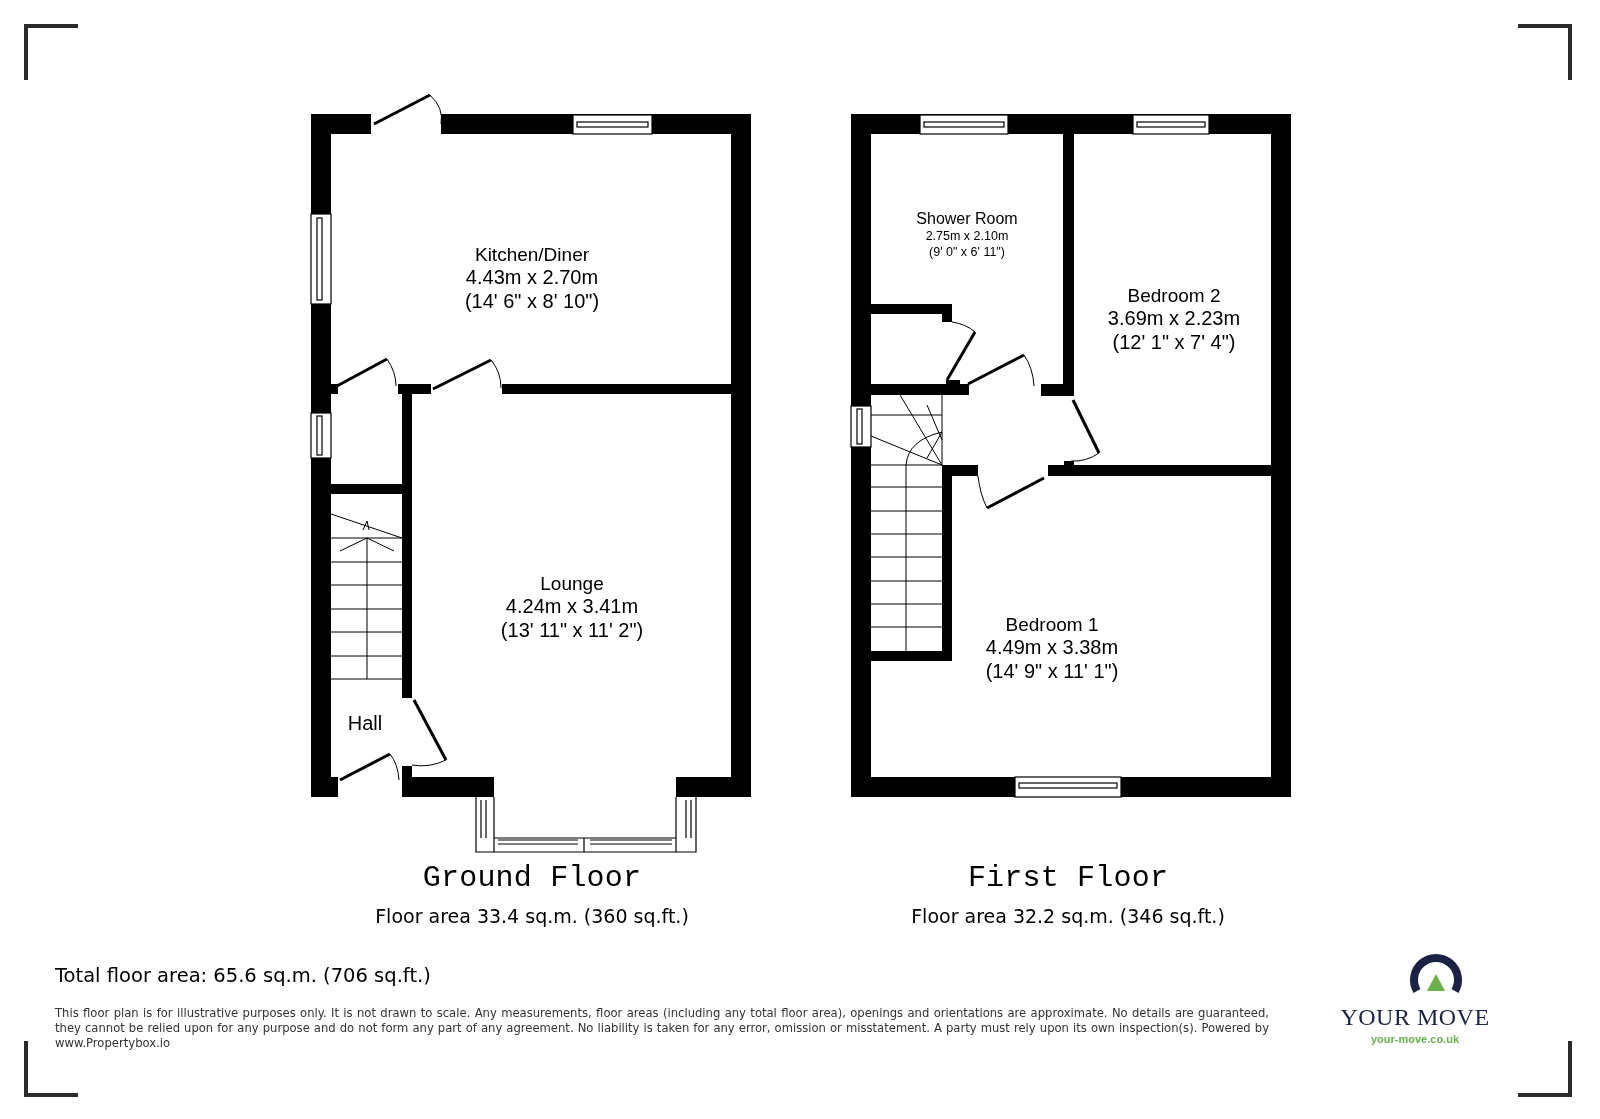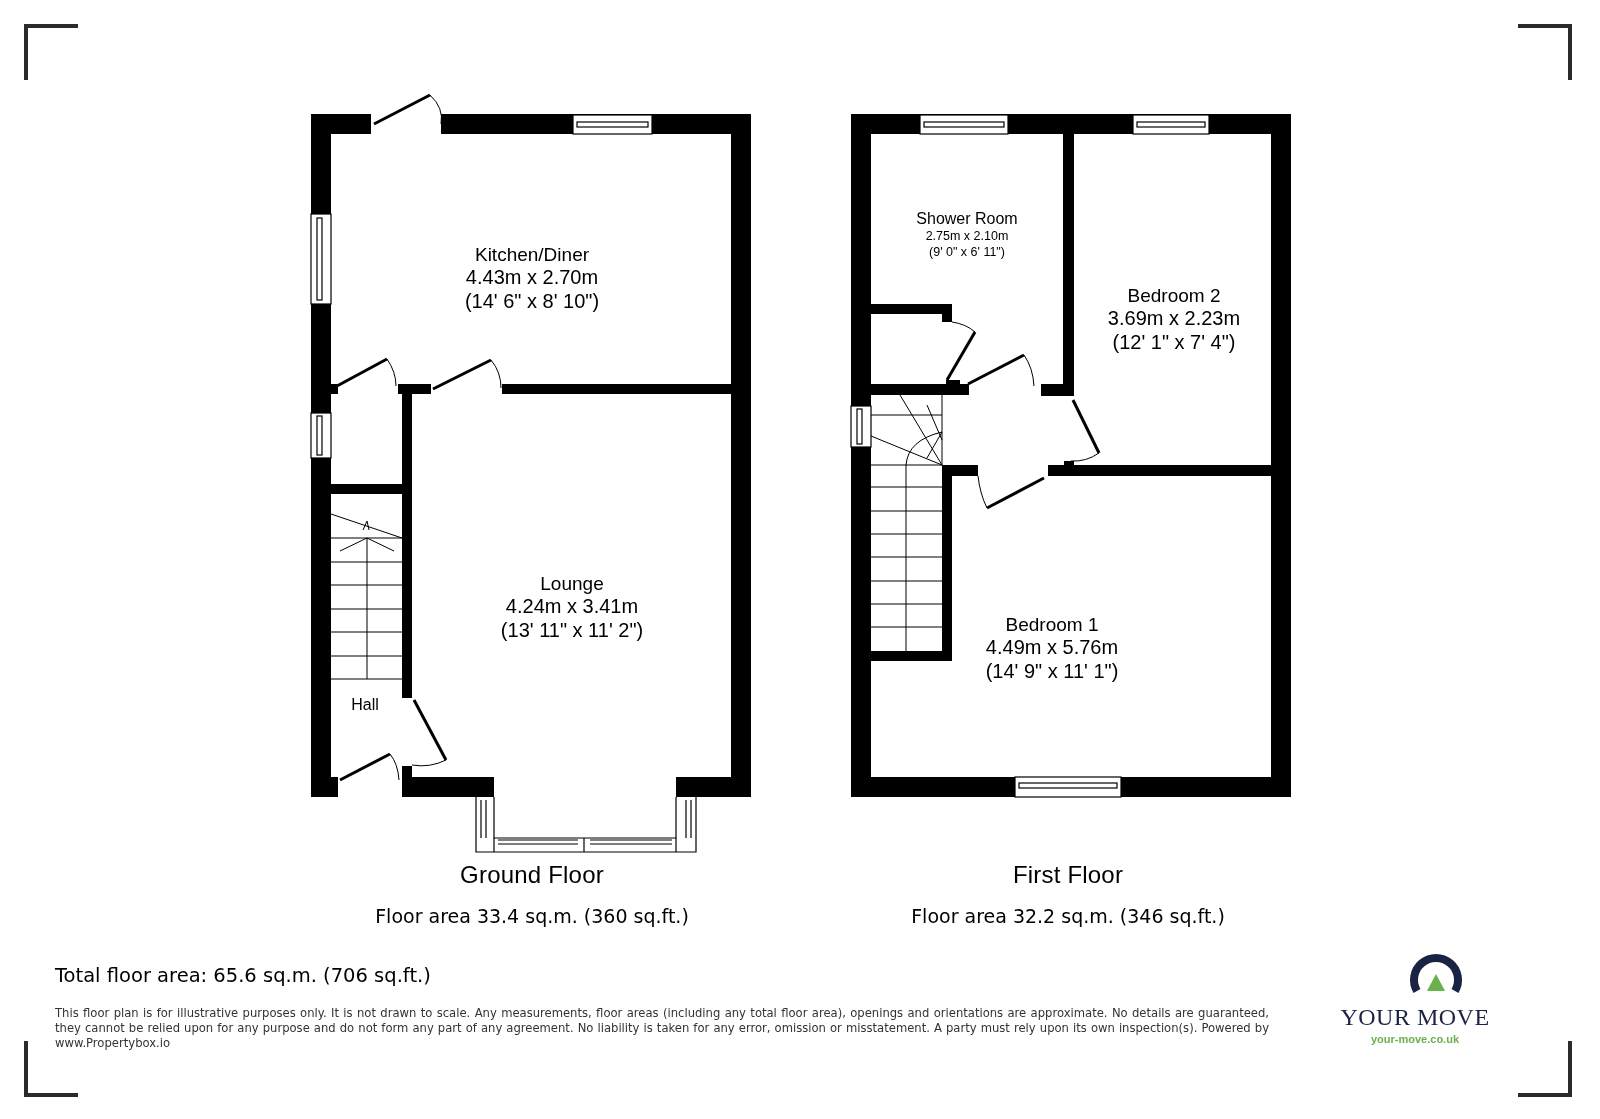--- a/index.html
+++ b/index.html
@@ -8,22 +8,22 @@
   .c-tl { left:24px; top:24px; border-left-width:4px; border-top-width:4px; }
   .c-tr { right:28px; top:24px; border-right-width:4px; border-top-width:4px; }
   .c-bl { left:24px; bottom:22px; border-left-width:4px; border-bottom-width:4px; }
   .c-br { right:28px; bottom:22px; border-right-width:4px; border-bottom-width:4px; }
   svg.plan { position:absolute; left:0; top:0; }
   .room-label { position:absolute; text-align:center; line-height:1.18; white-space:nowrap; transform:translateX(-50%); }
   .room-name { font-size:19px; }
   .room-dim { font-size:20px; }
   .room-label.small .room-name { font-size:16px; }
   .room-label.small .room-dim { font-size:12.5px; line-height:1.25; }
-  .room-label.hall .room-name { font-size:16px; }
-  .floor-title { position:absolute; transform:translateX(-50%); font-family:Liberation Sans, sans-serif; font-size:24px; white-space:nowrap; letter-spacing:0.2px; }
+  .room-label.hall .room-name { font-size:20px;margin-top:16px; }
+  .floor-title { position:absolute; transform:translateX(-50%); font-family:Liberation Mono, monospace; font-size:30px; white-space:nowrap; letter-spacing:0.2px; }
   .floor-area { position:absolute; transform:translateX(-50%); font-family:"DejaVu Sans", sans-serif; font-size:19px; white-space:nowrap; }
   .total { position:absolute; left:55px; top:964px; font-family:"DejaVu Sans", sans-serif; font-size:19.5px; }
   .disclaimer { position:absolute; left:55px; top:1006px; width:1214px; font-family:"DejaVu Sans", sans-serif; font-size:11.6px; line-height:15px; color:#333; text-align:justify; }
   .logo { position:absolute; left:1330px; top:930px; width:170px; text-align:center; }
   .logo-name { font-family:"Liberation Serif", serif; font-size:24px; color:#1a2344; letter-spacing:0.5px; margin-top:2px; }
   .logo-url { font-family:"Liberation Sans", sans-serif; font-size:11px; color:#6ab04c; font-weight:bold; margin-top:2px; }
 </style>
 </head>
 <body>
 
@@ -204,21 +204,21 @@
   <div class="room-dim">2.75m x 2.10m</div>
   <div class="room-dim">(9' 0" x 6' 11")</div>
 </div>
 <div class="room-label" style="left:1174px; top:285px;">
   <div class="room-name">Bedroom 2</div>
   <div class="room-dim">3.69m x 2.23m</div>
   <div class="room-dim">(12' 1" x 7' 4")</div>
 </div>
 <div class="room-label" style="left:1052px; top:614px;">
   <div class="room-name">Bedroom 1</div>
-  <div class="room-dim">4.49m x 5.76m</div>
+  <div class="room-dim">4.49m x 3.38m</div>
   <div class="room-dim">(14' 9" x 11' 1")</div>
 </div>
 
 <div class="floor-title" style="left:532px; top:861px;">Ground Floor</div>
 <div class="floor-area" style="left:532px; top:905px;">Floor area 33.4 sq.m. (360 sq.ft.)</div>
 <div class="floor-title" style="left:1068px; top:861px;">First Floor</div>
 <div class="floor-area" style="left:1068px; top:905px;">Floor area 32.2 sq.m. (346 sq.ft.)</div>
 
 <div class="total">Total floor area: 65.6 sq.m. (706 sq.ft.)</div>
 <div class="disclaimer">This floor plan is for illustrative purposes only. It is not drawn to scale. Any measurements, floor areas (including any total floor area), openings and orientations are approximate. No details are guaranteed, they cannot be relied upon for any purpose and do not form any part of any agreement. No liability is taken for any error, omission or misstatement. A party must rely upon its own inspection(s). Powered by www.Propertybox.io</div>

